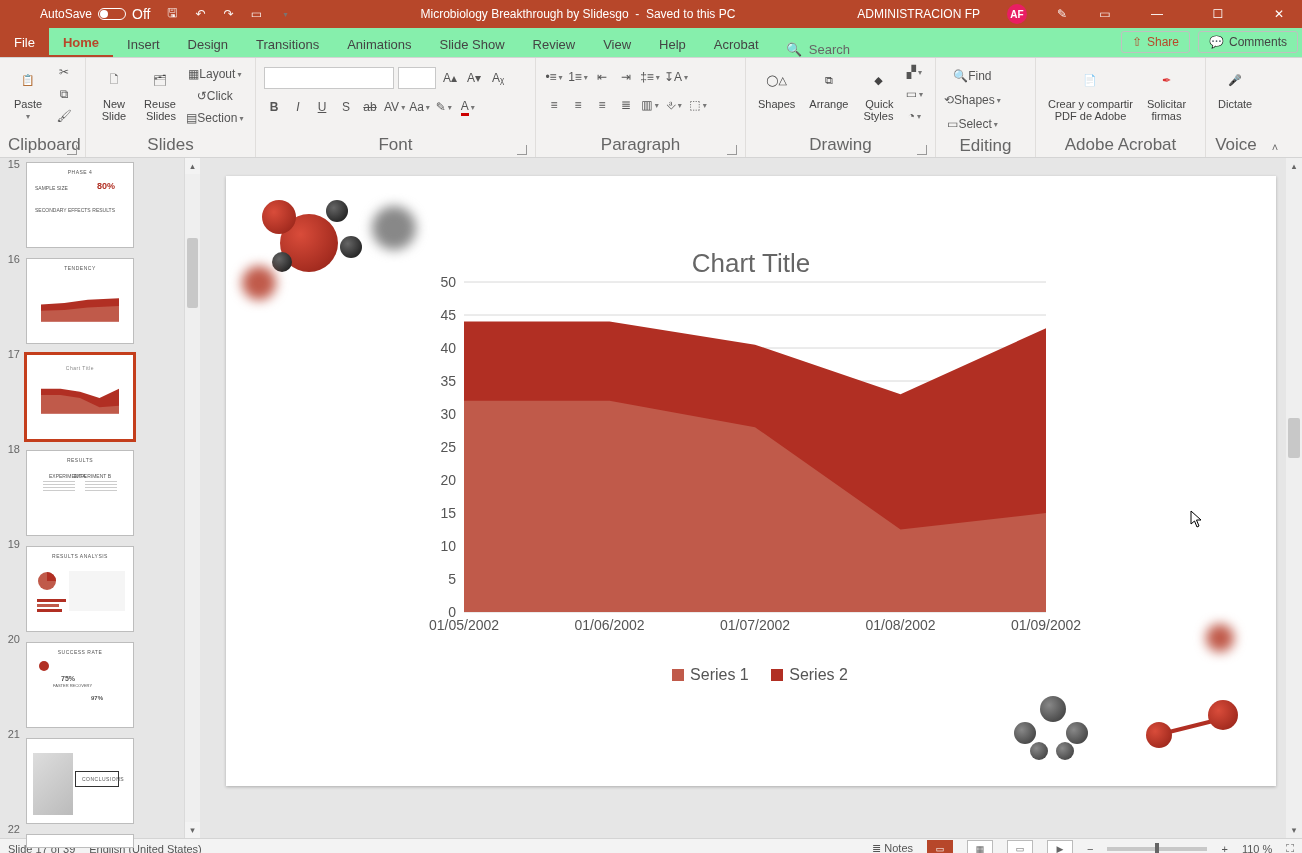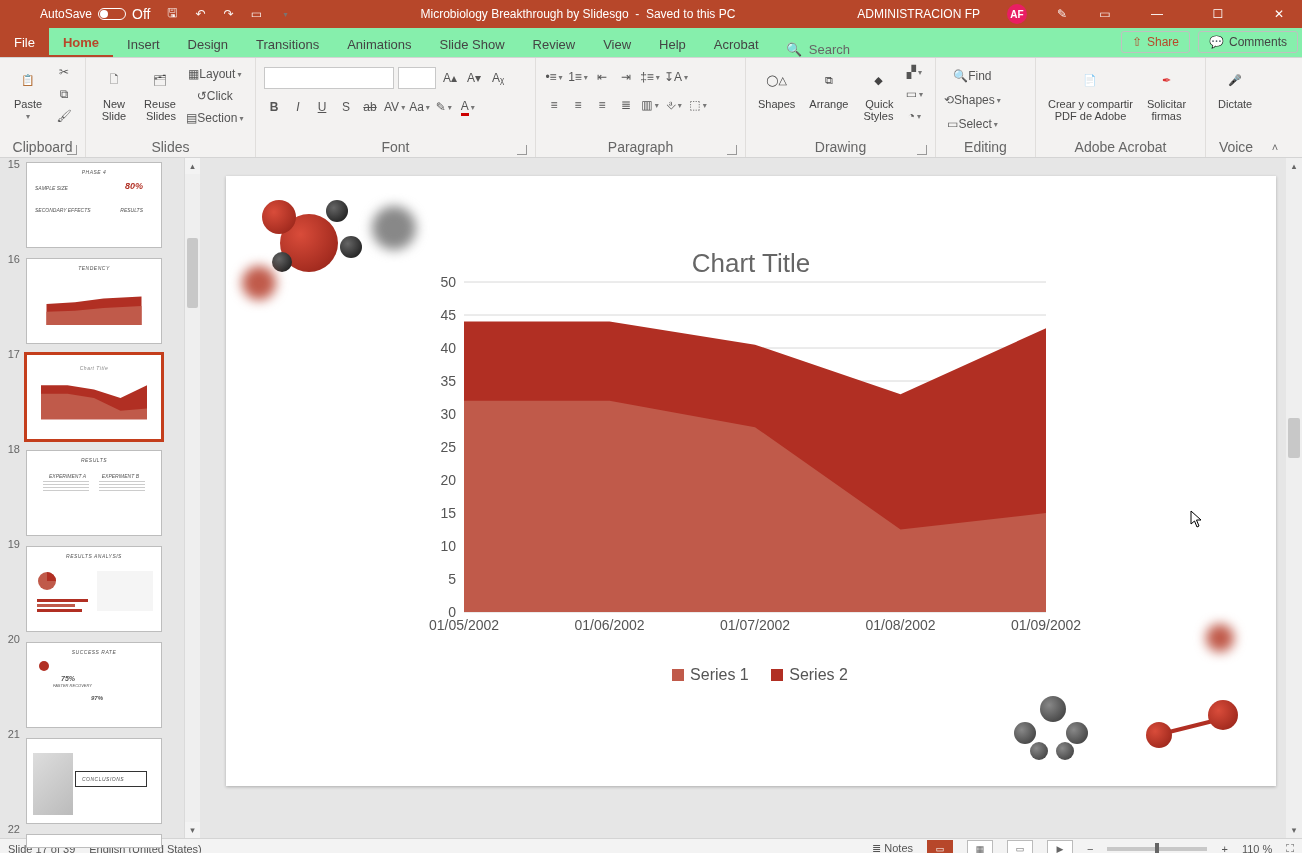--- a/index.html
+++ b/index.html
@@ -24,37 +24,37 @@
 .tabstrip .tab.file { background:#b7472a; color:#fff; height:100%; display:flex;align-items:center; padding:0 14px; }
 .tabstrip .search { display:flex; align-items:center; gap:6px; padding:0 14px; color:#666; }
 .tabstrip .spacer { flex:1; }
 .tabstrip .rbtn { display:flex;align-items:center;gap:5px;border:1px solid #c0c0c0;border-radius:3px;padding:3px 10px;margin:0 4px 4px;font-size:12px;color:#444; }
 .tabstrip .rbtn.share{color:#b7472a;}
 
 
 .ribbon { height: 100px; background:#f3f2f1; border-bottom:1px solid #d4d4d4; display:flex; font-size:11px; color:#444; }
 .group { border-right:1px solid #e0dedc; padding:4px 8px 0; display:flex; flex-direction:column; }
 .group .body { flex:1; display:flex; align-items:flex-start; gap:6px; }
-.group .label { text-align:center; font-size:14px; color:#666; padding:2px 0; position:relative; }
+.group .label { text-align:center; font-size:17px; color:#666; padding:2px 0; position:relative; }
 .dlaunch { position:absolute; right:0; bottom:2px; width:10px;height:10px;border:1px solid #999;border-top:none;border-left:none; }
 .bigbtn { display:flex;flex-direction:column;align-items:center;gap:2px;padding:2px 4px;cursor:pointer; min-width:40px; }
 .bigbtn .ico { width:32px;height:32px;display:flex;align-items:center;justify-content:center; }
 .smallrow { display:flex;gap:4px;align-items:center;padding:1px 0; }
 .smallbtn { min-width:20px;height:20px;display:flex;align-items:center;justify-content:center;font-size:12px;color:#555;cursor:pointer; }
 .dd::after{content:"▾";font-size:8px;margin-left:2px;color:#777;}
 .stackcol { display:flex;flex-direction:column;gap:2px; }
 .fontbox{border:1px solid #c8c8c8;background:#fff;height:22px;padding:0 4px;display:flex;align-items:center;font-size:12px;color:#888;}
 .collapse { width:18px; display:flex;align-items:flex-end;justify-content:center;padding-bottom:4px;color:#666; }
 
 
 .workspace { height: 680px; display:flex; background:#e6e6e6; }
 .thumbpanel { width: 200px; background:#e6e6e6; display:flex; }
 .numcol { width:24px; text-align:right; padding-right:4px; font-size:11px; color:#666; }
 .thumbcol { flex:1; padding-top:4px; }
-.thumb { width:136px; height:86px; background:#fff; border:1px solid #bdbdbd; margin-bottom:10px; margin-left:2px; position:relative; font-size:5px; color:#555; overflow:hidden; cursor:pointer;font-style:italic; }
+.thumb { width:108px; height:86px; background:#fff; border:1px solid #bdbdbd; margin-bottom:10px; margin-left:2px; position:relative; font-size:5px; color:#555; overflow:hidden; cursor:pointer; }
 .thumb.selected { outline:2px solid #c43e1c; outline-offset:0; border-color:#c43e1c; }
 .thumb .ttl{position:absolute;top:6px;left:0;right:0;text-align:center;font-size:5px;letter-spacing:.5px;}
 .slnum { height:95px; }
 .tscroll { width:16px; background:#efefef; border-left:1px solid #dadada; position:relative; }
 .tscroll .up,.tscroll .dn{position:absolute;left:0;right:0;height:16px;display:flex;align-items:center;justify-content:center;font-size:9px;color:#666;background:#f3f3f3;}
 .tscroll .up{top:0}.tscroll .dn{bottom:0}
 .tscroll .handle{position:absolute;left:2px;right:2px;top:80px;height:70px;background:#c8c8c8;border-radius:2px;}
 
 .divider { width:6px; background:#e6e6e6; cursor:col-resize; }
 

